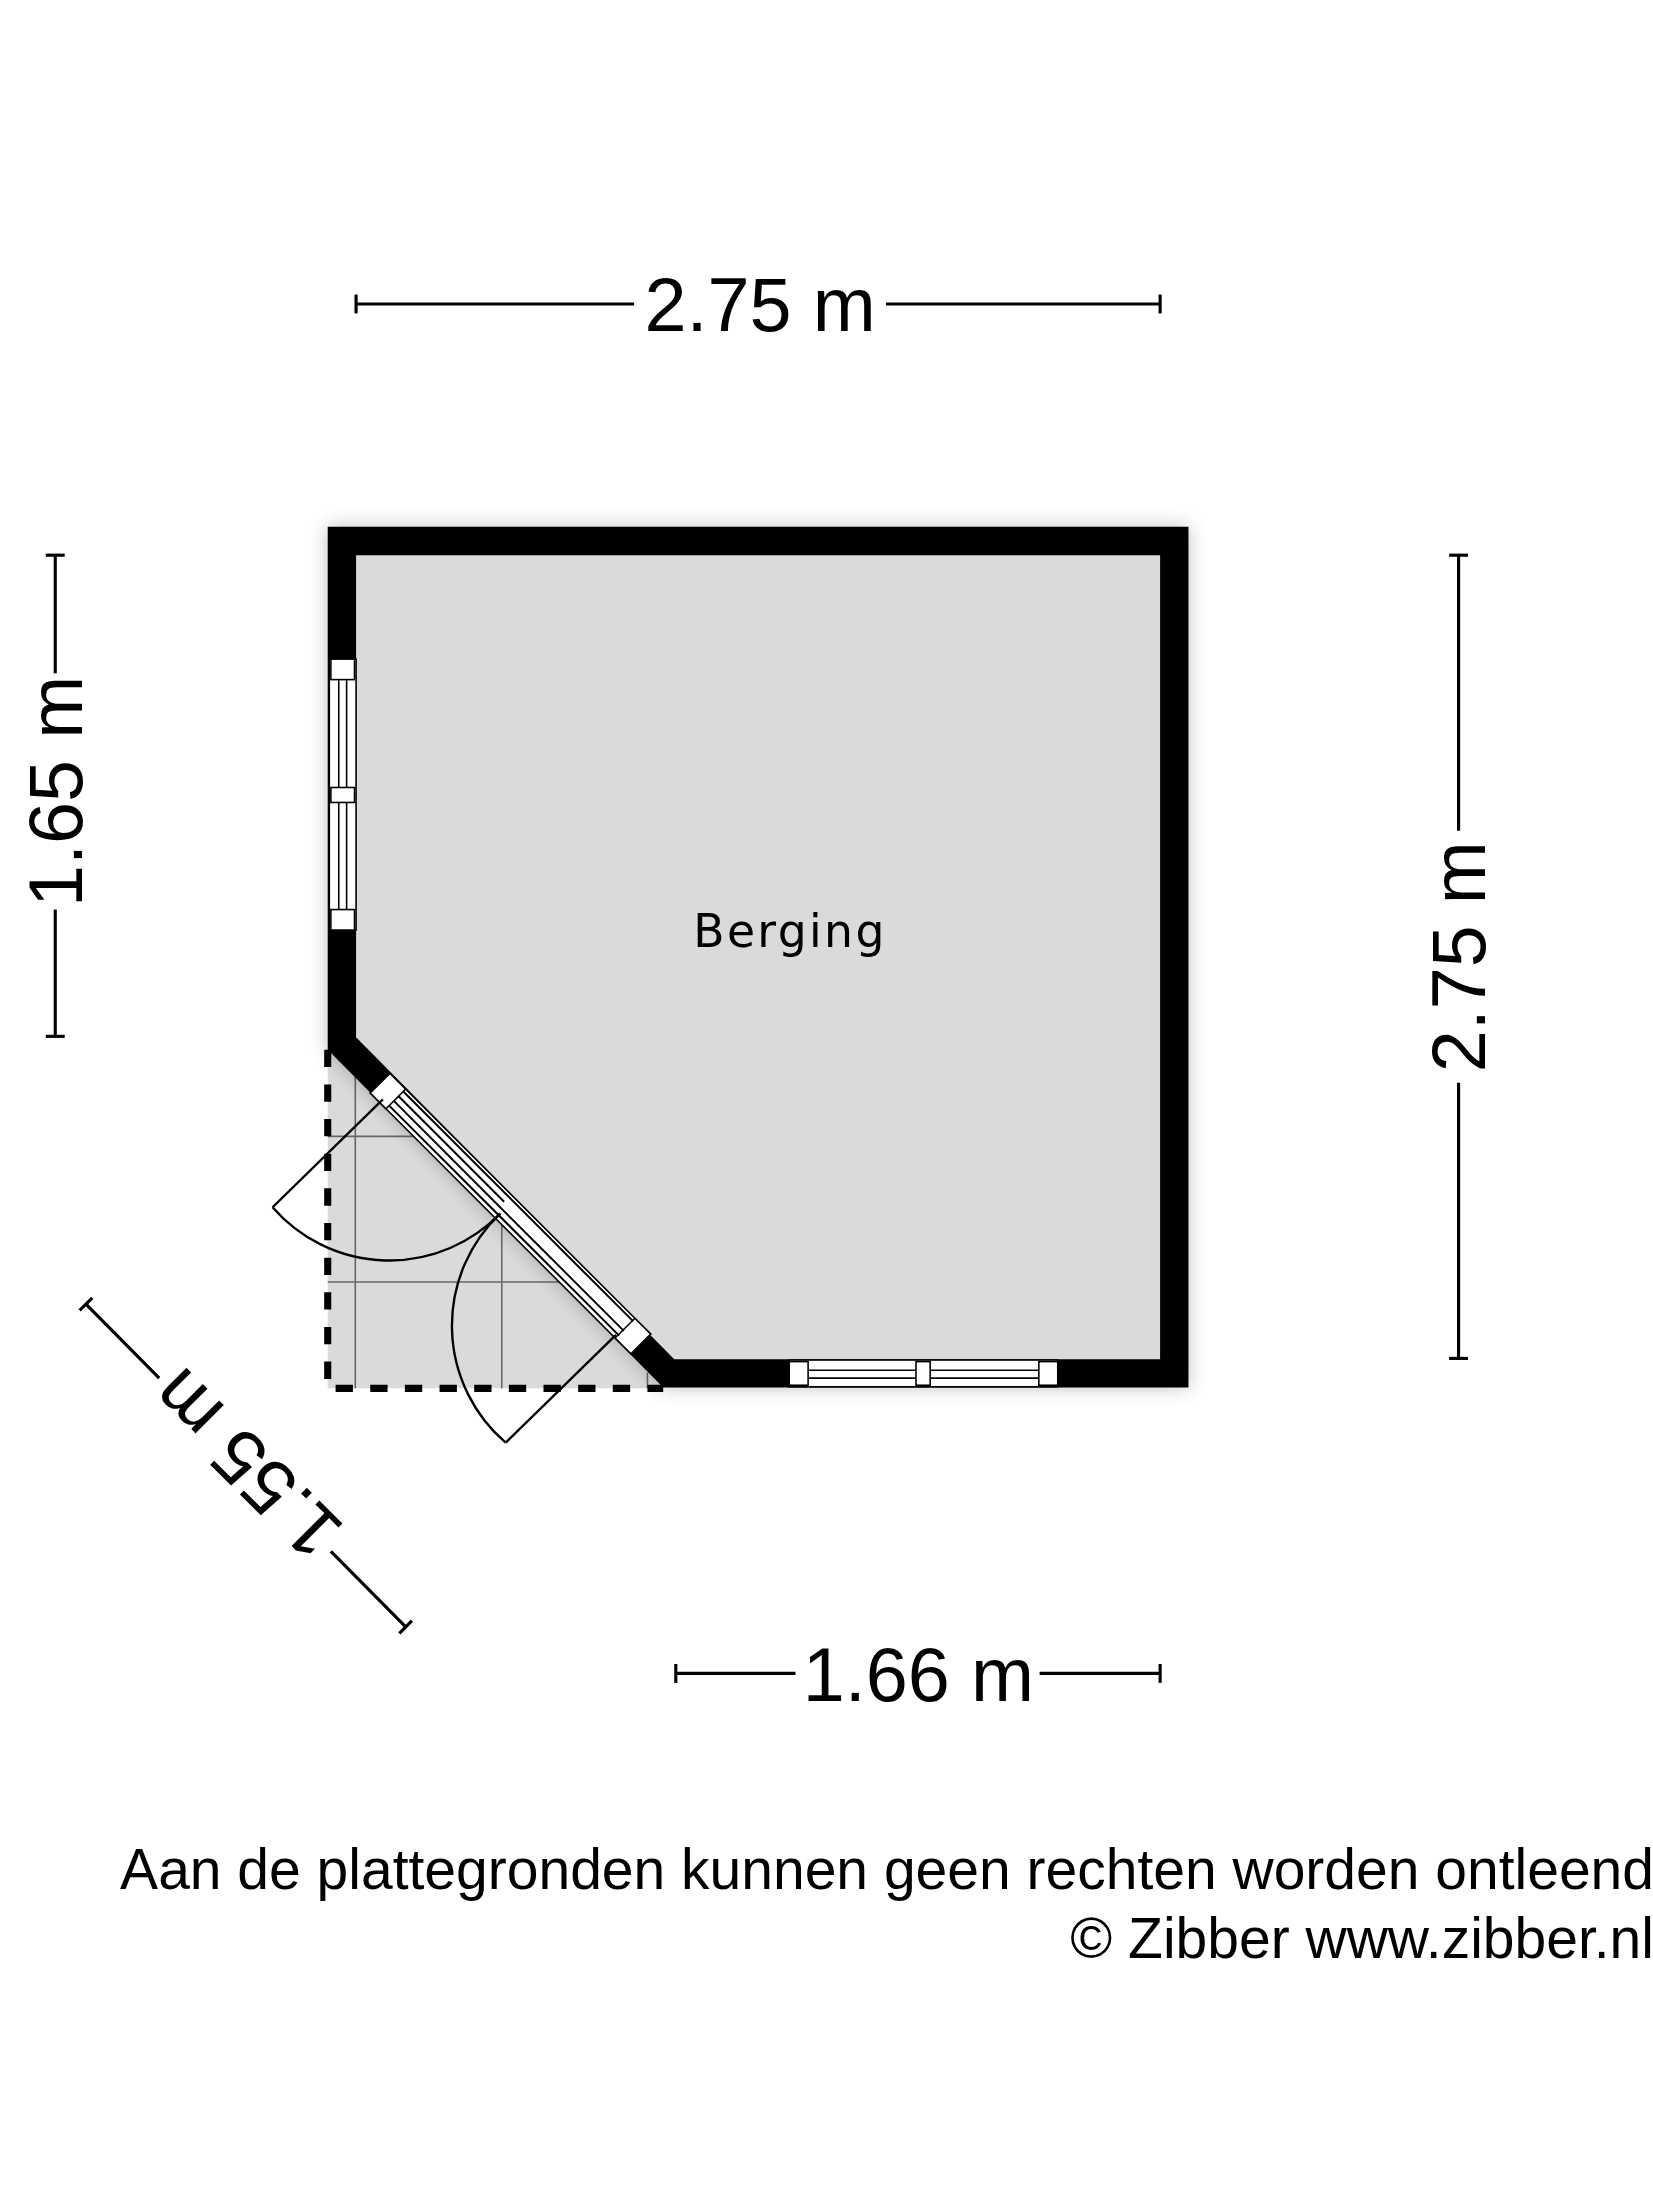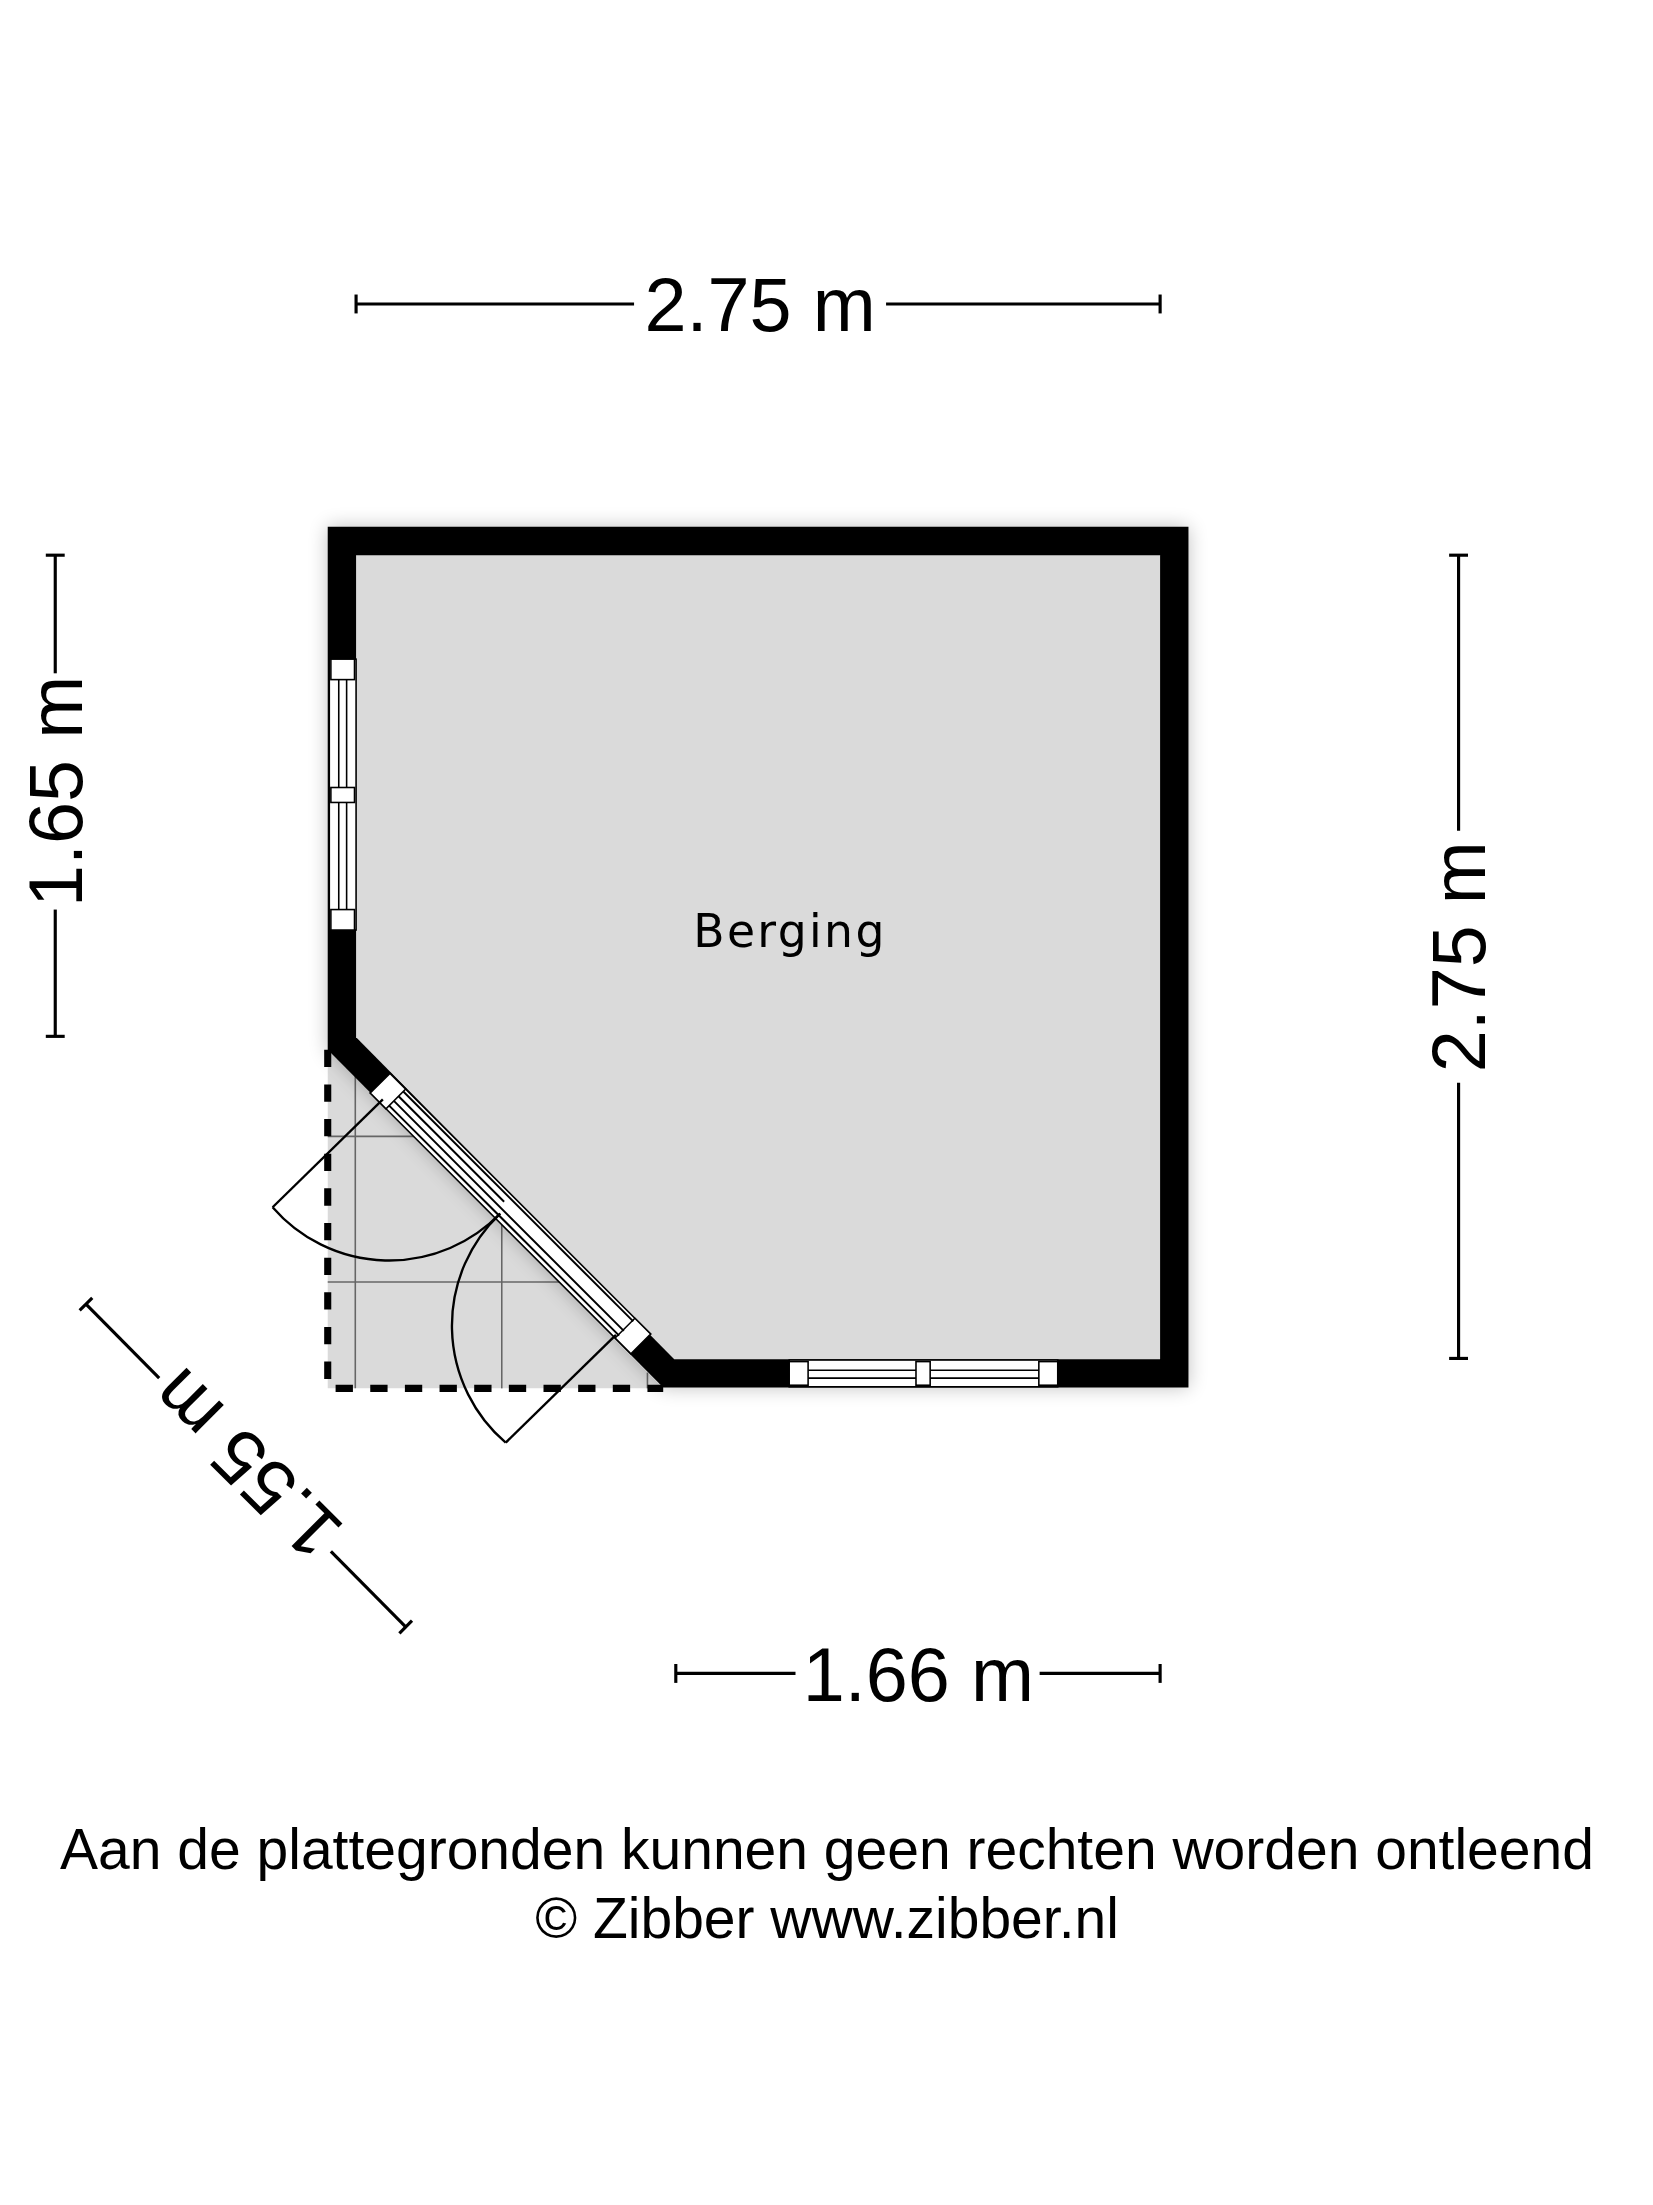--- a/index.html
+++ b/index.html
@@ -1,21 +1,21 @@
 <!DOCTYPE html>
 <html style="font-size:12.6px"><head>
   <meta charset="utf-8">
   <style>
     html, body { margin:0; padding:0; background:#ffffff; }
     body { width:1654px; height:2205px; position:relative; overflow:hidden; }
     #plan { position:absolute; left:0; top:0; width:1654px; height:2205px; }
     .dimtext { font-family:"Liberation Sans", sans-serif; font-size:96px; fill:#000; }
     .roomtext { font-family:"DejaVu Sans", sans-serif; font-size:58px; letter-spacing:3px; fill:#000; }
-    .footer { position:absolute; left:0; width:1654px; text-align:center;
-              font-family:"Liberation Sans", sans-serif; font-size:57px; color:#000; line-height:1; }
+    .footer { position:absolute; left:0; width:1654px; text-align:right;
+              font-family:"Liberation Sans", sans-serif; font-size:57px; color:#000; line-height:1;margin-top:20px; }
     #footer-line1 { top:1821px; }
     #footer-line2 { top:1890px; }
   </style>
 </head>
 <body>
 
 <svg id="plan" viewBox="0 0 2100 2800" xmlns="http://www.w3.org/2000/svg">
   <defs>
     <filter id="shadow" x="-10%" y="-10%" width="120%" height="120%">
       <feGaussianBlur in="SourceAlpha" stdDeviation="12"></feGaussianBlur>

